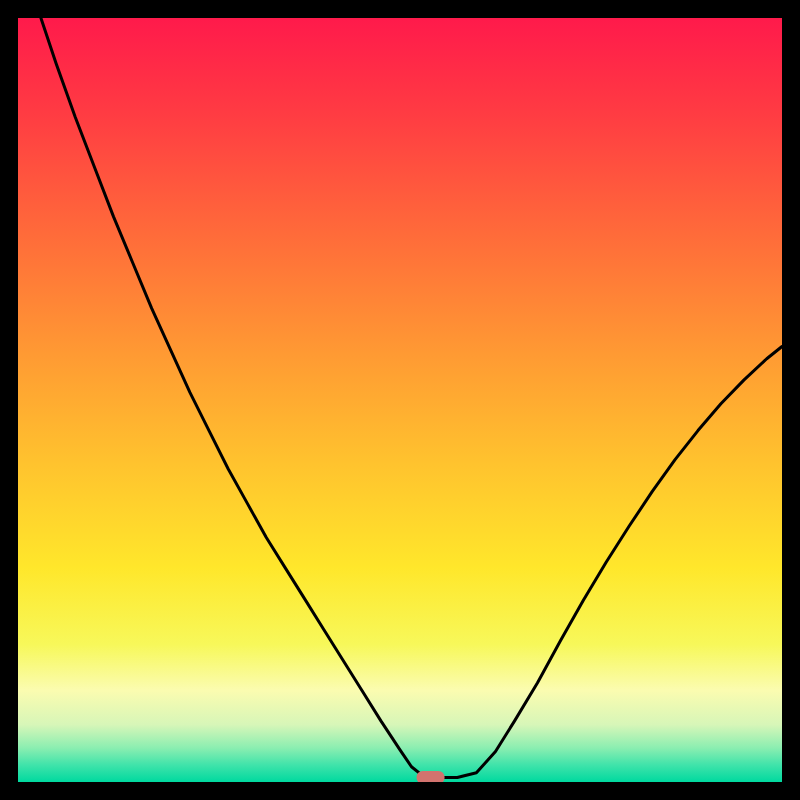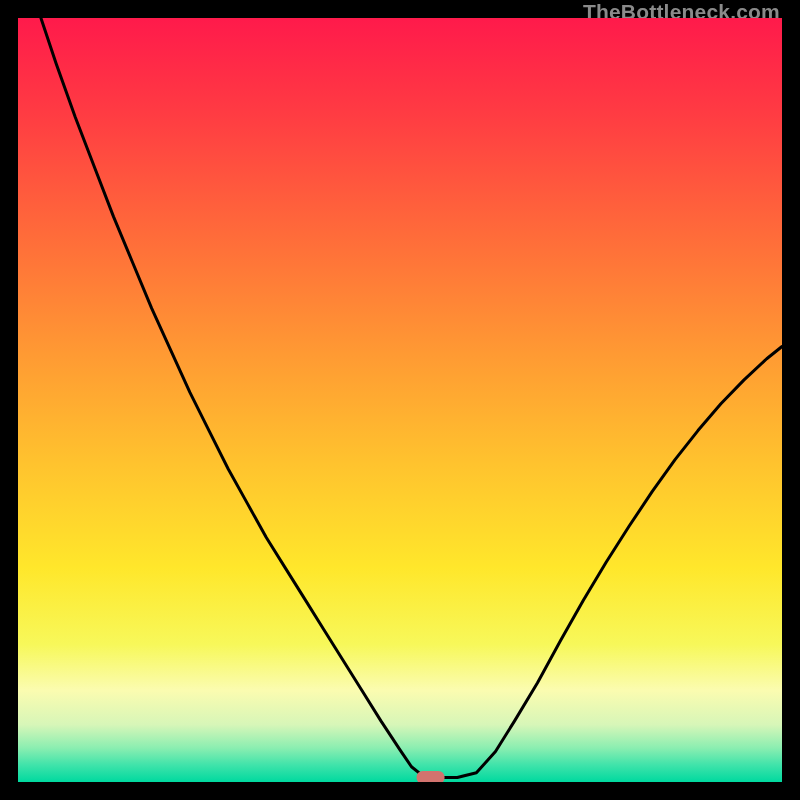--- a/index.html
+++ b/index.html
@@ -40,21 +40,20 @@
     height: 764px;
   }
   .marker {
     fill: #d2736e;
   }
 </style>
 </head>
 <body>
 <div class="frame">
 
-  <div class="watermark">TheBottleneck.com</div>
 
   <div class="plot">
     <svg viewBox="0 0 764 764">
       <defs>
         <linearGradient id="bg-grad" x1="0" y1="0" x2="0" y2="1">
 
         <stop offset="0%" stop-color="#ff1a4b"></stop>
             <stop offset="12%" stop-color="#ff3a43"></stop>
             <stop offset="28.000000000000004%" stop-color="#ff6a3a"></stop>
             <stop offset="44%" stop-color="#ff9a33"></stop>

